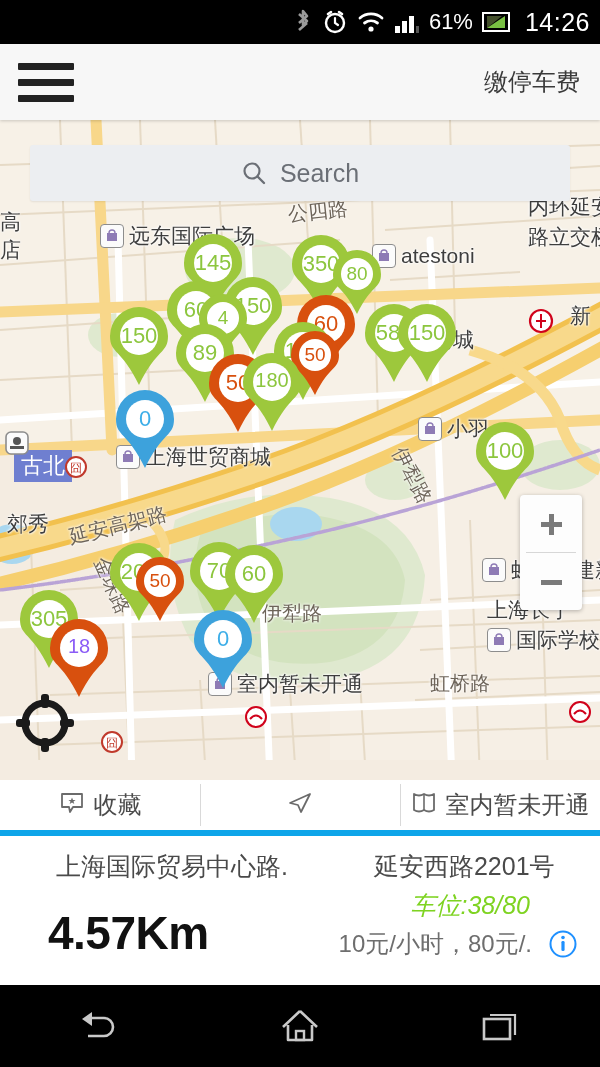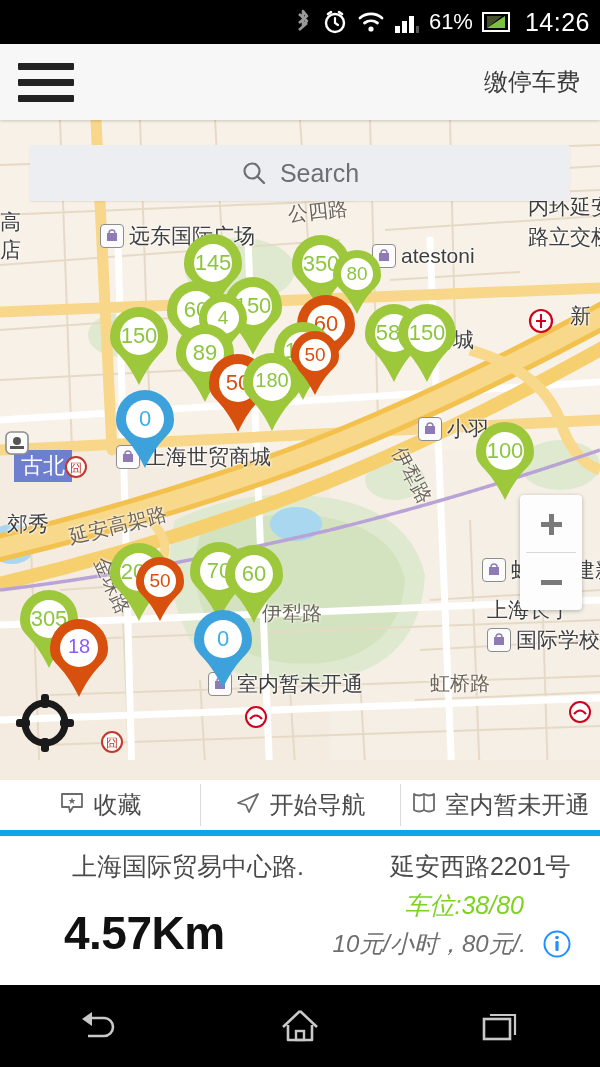--- a/index.html
+++ b/index.html
@@ -118,29 +118,29 @@
   }
   .action {
     flex: 1; display: flex; align-items: center; justify-content: center; gap: 9px;
     height: 46px; cursor: pointer; position: relative;
   }
   .action + .action::before {
     content: ""; position: absolute; left: 0; top: 2px; bottom: 2px; width: 1px; background: #d9d9d9;
   }
   .action .alabel { font-size: 24px; color: #4b4b4b; white-space: nowrap; }
 
-  .info { position: relative; padding: 14px 10px 0 0; height: 137px; margin-left: 16px; }
+  .info { position: relative; padding: 14px 4px 0 0; height: 137px; }
   .info-row1 { display: flex; align-items: baseline; }
   .addr-name { font-size: 25px; color: #4a4a4a; margin-left: 56px; }
   .addr-detail { font-size: 25px; color: #4a4a4a; margin-left: 86px; }
   .info-row2 { display: flex; align-items: flex-end; margin-top: 6px; gap: 8px; }
   .dist { font-size: 46px; font-weight: bold; color: #111; margin-left: 48px; letter-spacing: -0.5px; }
   .right-col { margin-left: auto; margin-right: 18px; text-align: right; }
   .slots { font-size: 25px; color: #7ed321; margin-bottom: 6px; margin-right: 48px; font-style: italic; }
-  .price-row { display: flex; align-items: center; gap: 16px; font-style: italic; }
+  .price-row { display: flex; align-items: center; gap: 16px; }
   .price { font-size: 24px; color: #6e6e6e; }
   .infoicon { cursor: pointer; display:flex; }
 
   
   .navbar {
     position: absolute; top: 985px; left: 0; width: 600px; height: 82px;
     background: #000; display: flex; align-items: center; justify-content: space-around; z-index: 50;
   }
   .navbtn { width: 120px; height: 60px; display: flex; align-items: center; justify-content: center; cursor: pointer; }
 </style>
@@ -634,21 +634,20 @@
         </span>
         <span class="alabel">收藏</span>
       </div>
 
       <div class="action">
         <span>
           <svg width="26" height="26" viewBox="0 0 26 26">
               <path d="M23 4 L3 13 L11 15 L14 22 Z" fill="none" stroke="#6b6b6b" stroke-width="1.8" stroke-linejoin="round"></path>
             </svg>
         </span>
-        <span class="alabel">开始导航</span>
       </div>
 
       <div class="action">
         <span>
           <svg width="26" height="26" viewBox="0 0 26 26">
               <path d="M3 4 Q8 7 13 4 Q18 7 23 4 L23 20 Q18 23 13 20 Q8 23 3 20 Z" fill="none" stroke="#6b6b6b" stroke-width="1.8" stroke-linejoin="round"></path>
               <path d="M13 4 L13 20" stroke="#6b6b6b" stroke-width="1.6"></path>
             </svg>
         </span>
         <span class="alabel">室内暂未开通</span>

